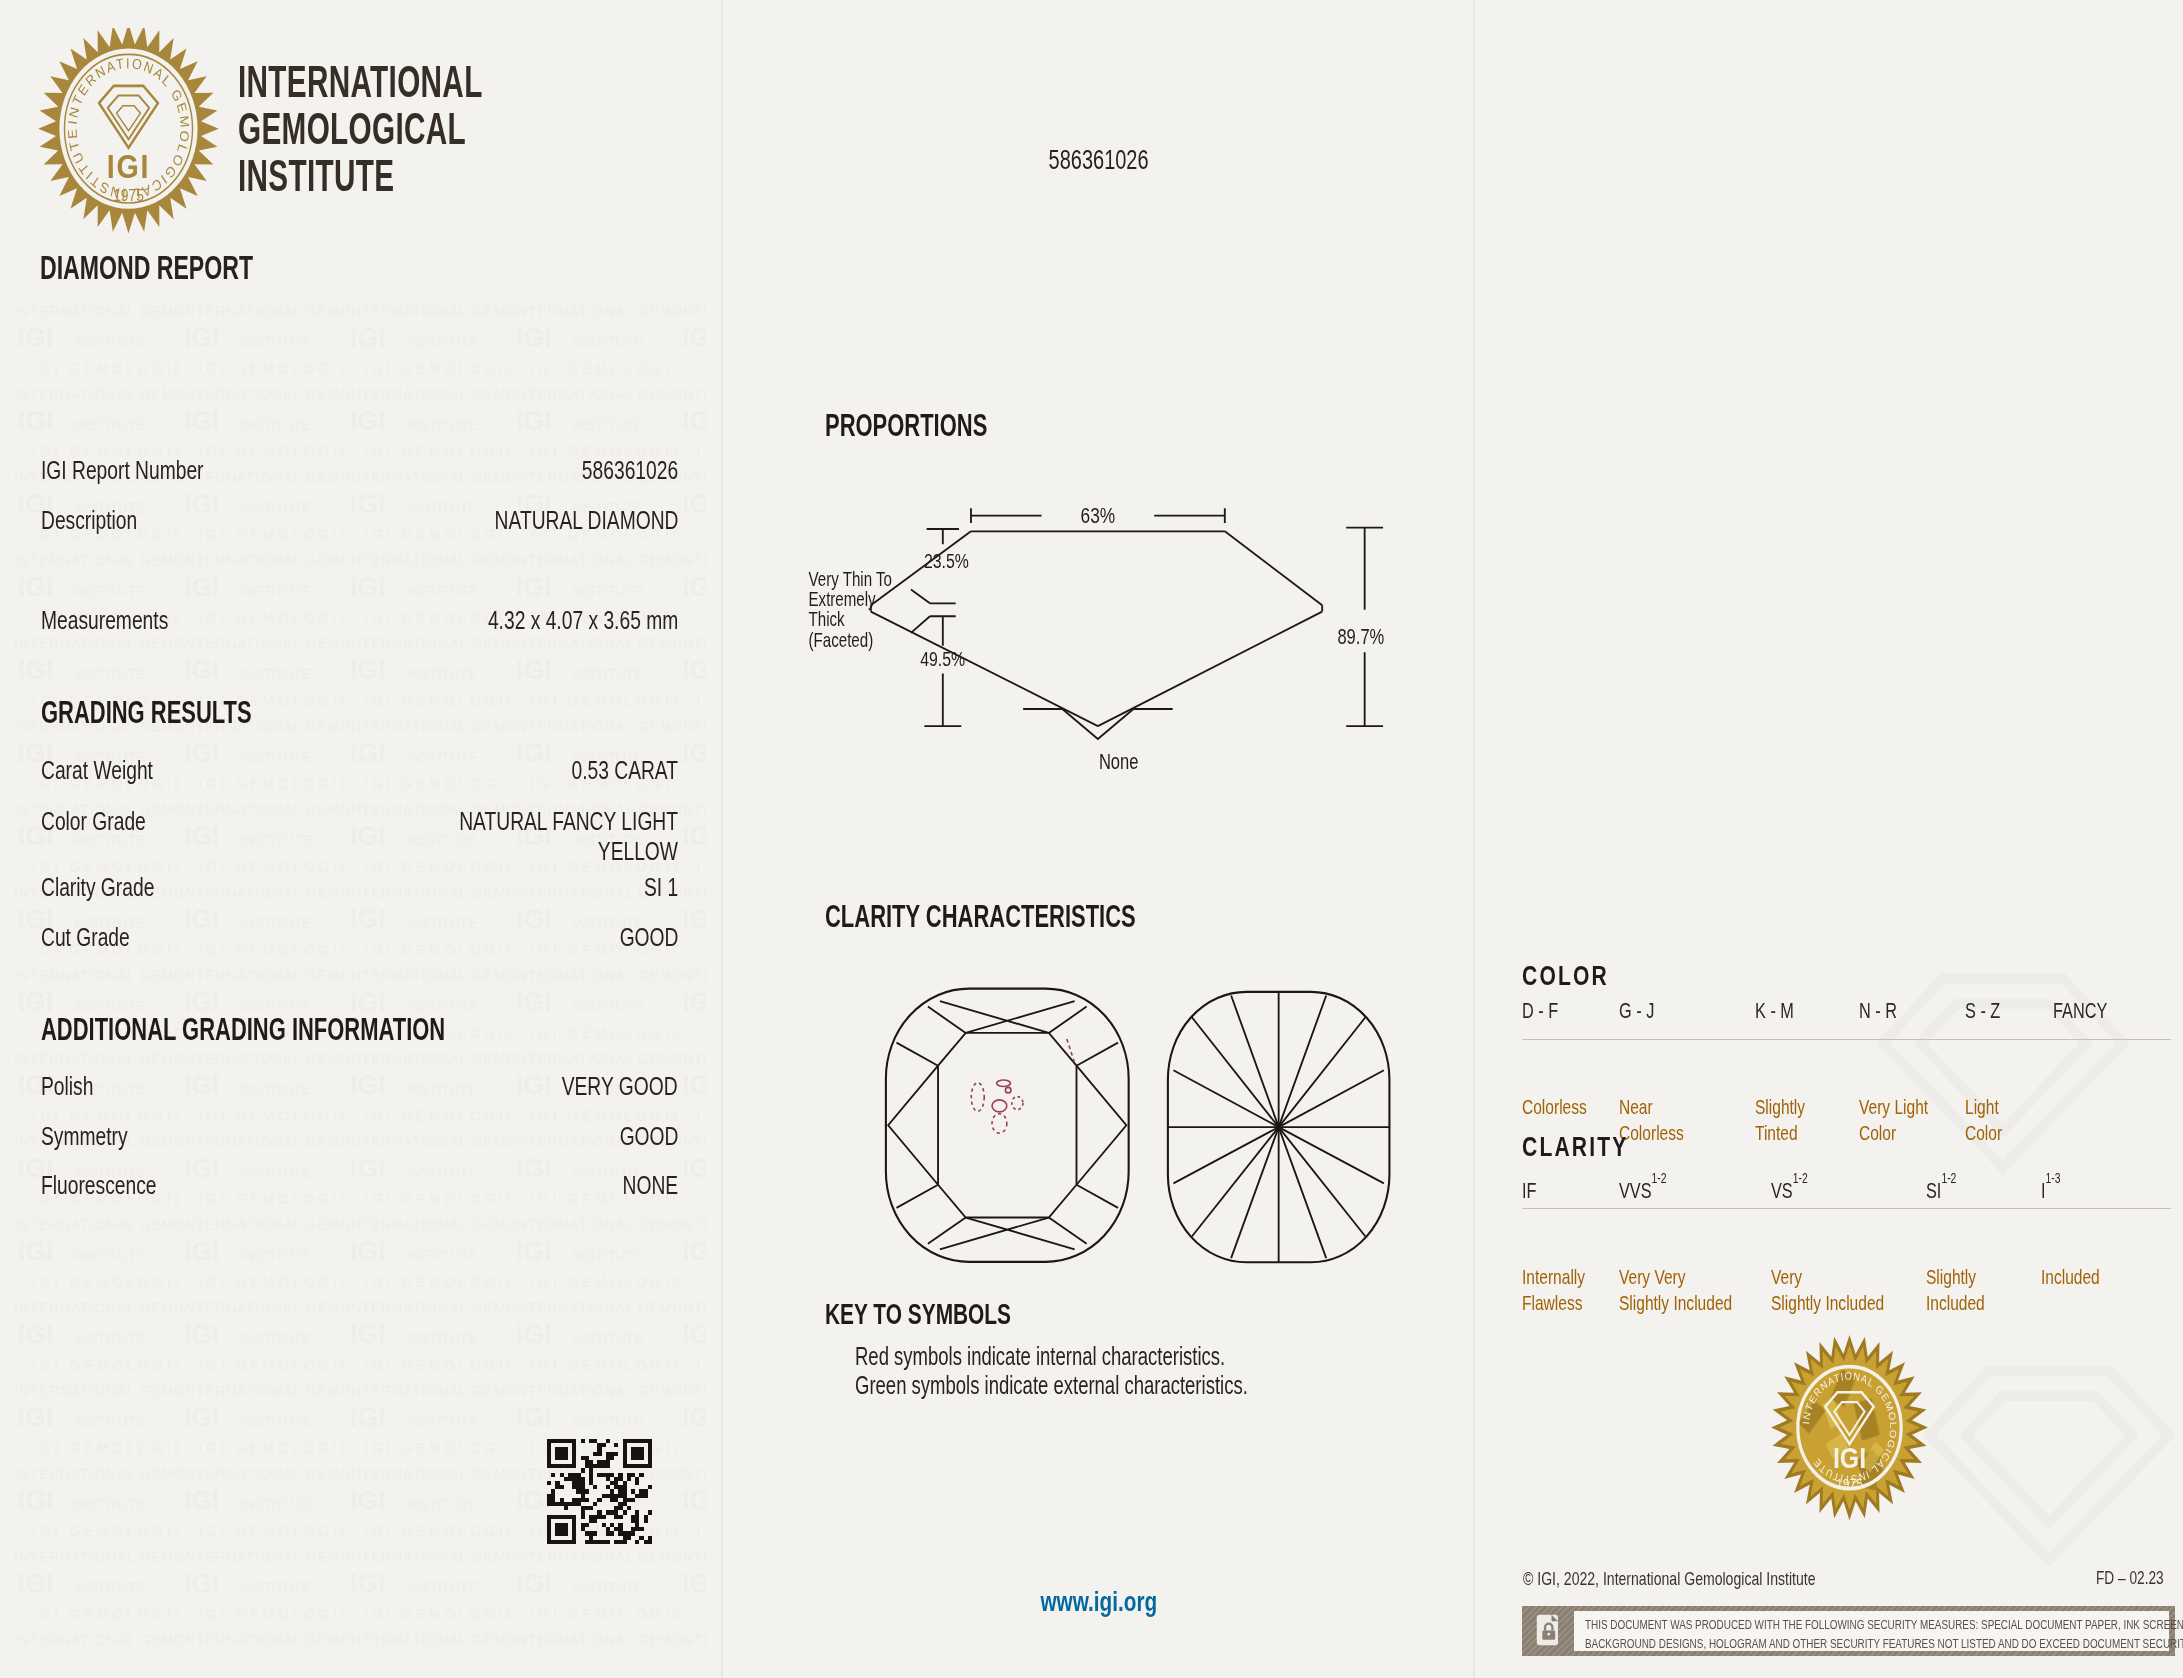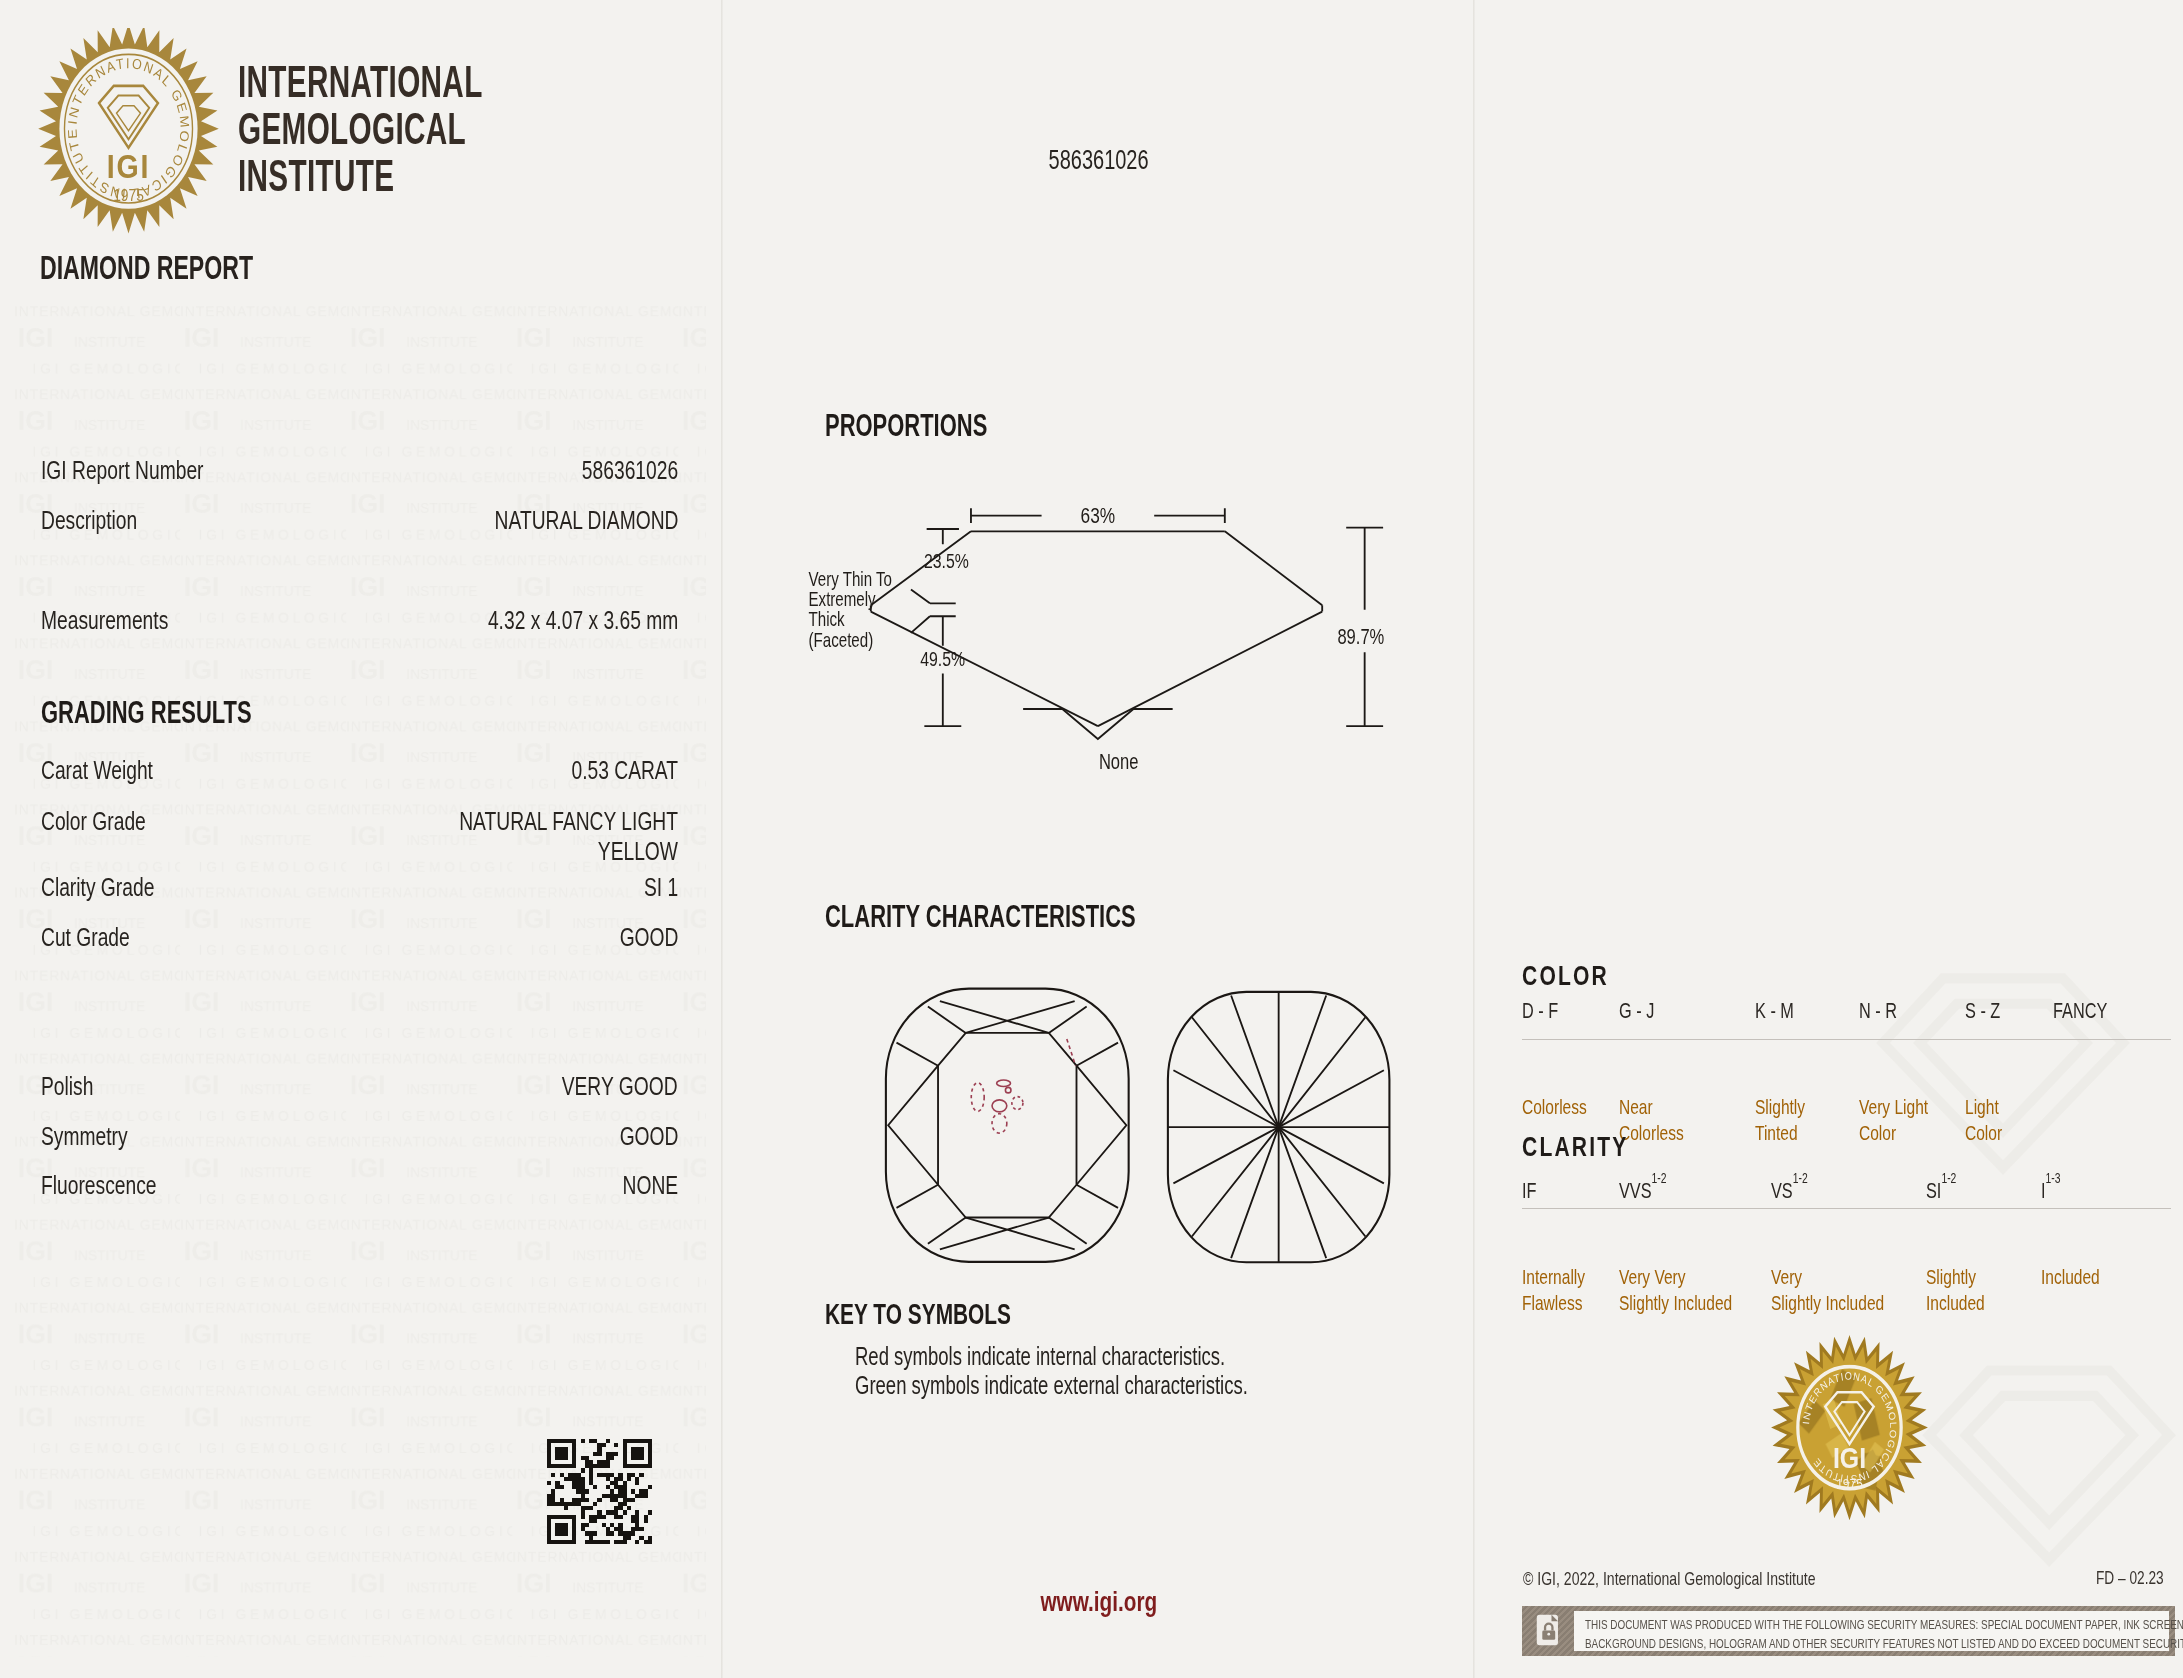--- a/index.html
+++ b/index.html
@@ -35,21 +35,21 @@
   .fold{position:absolute;top:0;height:1678px;width:1.8px;
         background:linear-gradient(to right,#e2e0db,#eeede9);}
   .sec-strip{position:absolute;left:1522px;top:1606px;width:653px;height:50px;
              background:repeating-linear-gradient(135deg,#998d80 0 2.3px,#897e72 2.3px 4.6px);}
   .sec-box{position:absolute;left:52px;top:5.1px;width:595px;height:40px;background:#f6f5f2;
            font-size:13.4px;line-height:19px;color:#57514a;padding:3.7px 0 0 11px;box-sizing:border-box;}
   .sec-box .cx{transform:scaleX(.74);}
   .copyright{position:absolute;left:1523px;top:1568px;font-size:19px;color:#39342f;text-align:center;}
   .doc-code{position:absolute;left:2096px;top:1567px;font-size:18.5px;color:#39342f;}
   .website{position:absolute;left:729px;top:1586px;width:739px;text-align:center;
-           font-size:28px;font-weight:bold;color:#7f1d1d;}
+           font-size:28px;font-weight:bold;color:#0369a1;}
 </style>
 </head>
 <body>
 
 <div class="page">
 
   <svg class="abs" style="left:14px;top:300px;opacity:.55" width="692" height="1357" viewBox="0 0 1500 2940">
     <defs>
       <pattern id="wm" width="360" height="180" patternUnits="userSpaceOnUse">
         <text x="0" y="34" font-size="30" letter-spacing="2" fill="#e8e7e3">INTERNATIONAL GEMOLOGICAL</text>
@@ -130,20 +130,23 @@
   </div>
   <div class="row" style="top:873px">
     <span class="cx">Clarity Grade</span>
     <span class="cxr">SI 1</span>
   </div>
   <div class="row" style="top:923px">
     <span class="cx">Cut Grade</span>
     <span class="cxr">GOOD</span>
   </div>
 
+  <div class="h-left" style="top:1012px">
+    <span class="cx">ADDITIONAL GRADING INFORMATION</span>
+  </div>
   <div class="row" style="top:1072px">
     <span class="cx">Polish</span>
     <span class="cxr">VERY GOOD</span>
   </div>
   <div class="row" style="top:1122px">
     <span class="cx">Symmetry</span>
     <span class="cxr">GOOD</span>
   </div>
   <div class="row" style="top:1171px">
     <span class="cx">Fluorescence</span>

